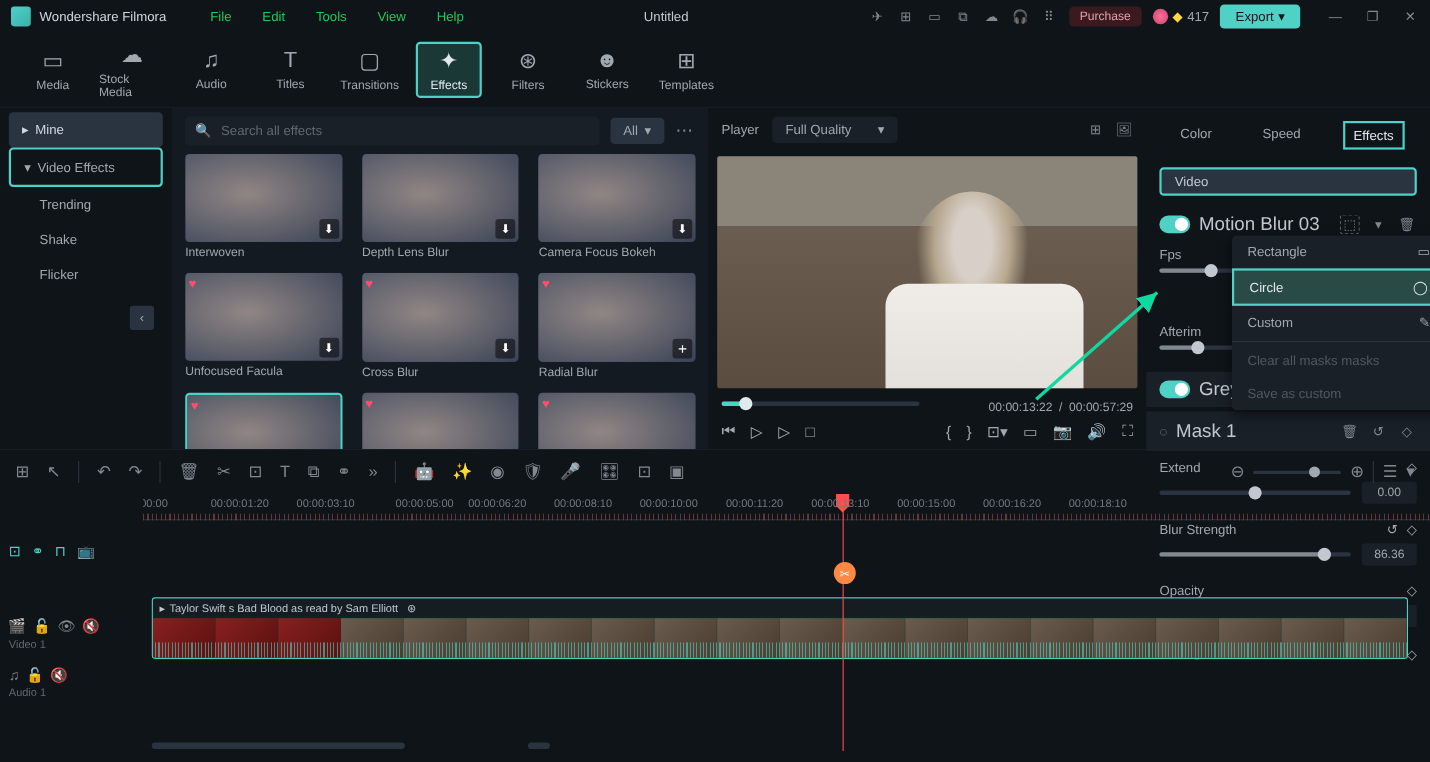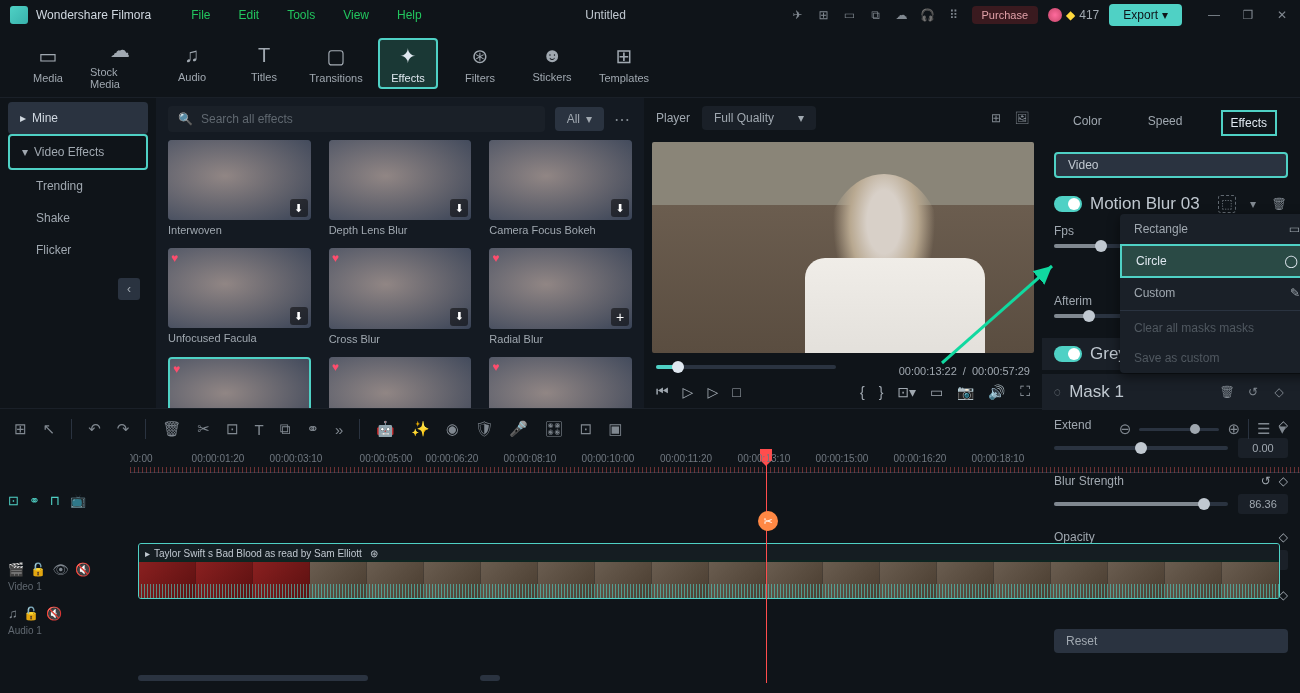--- a/index.html
+++ b/index.html
@@ -475,21 +475,20 @@
           </div>
         <div class="value-box">100.00</div>
       </div>
     </div>
     <div class="slider-row">
       <div class="slider-label">
           <span><span>Path</span> <span style="color:#606870;">ⓘ</span></span>
           <span>◇</span>
         </div>
     </div>
-    <div class="reset-btn">Reset</div>
   </div>
 </div>
 
 <div class="timeline-area">
   <div class="timeline-toolbar">
     <div class="tl-btn">⊞</div>
     <div class="tl-btn">↖</div>
     <div class="tl-sep"></div>
     <div class="tl-btn">↶</div>
     <div class="tl-btn">↷</div>

